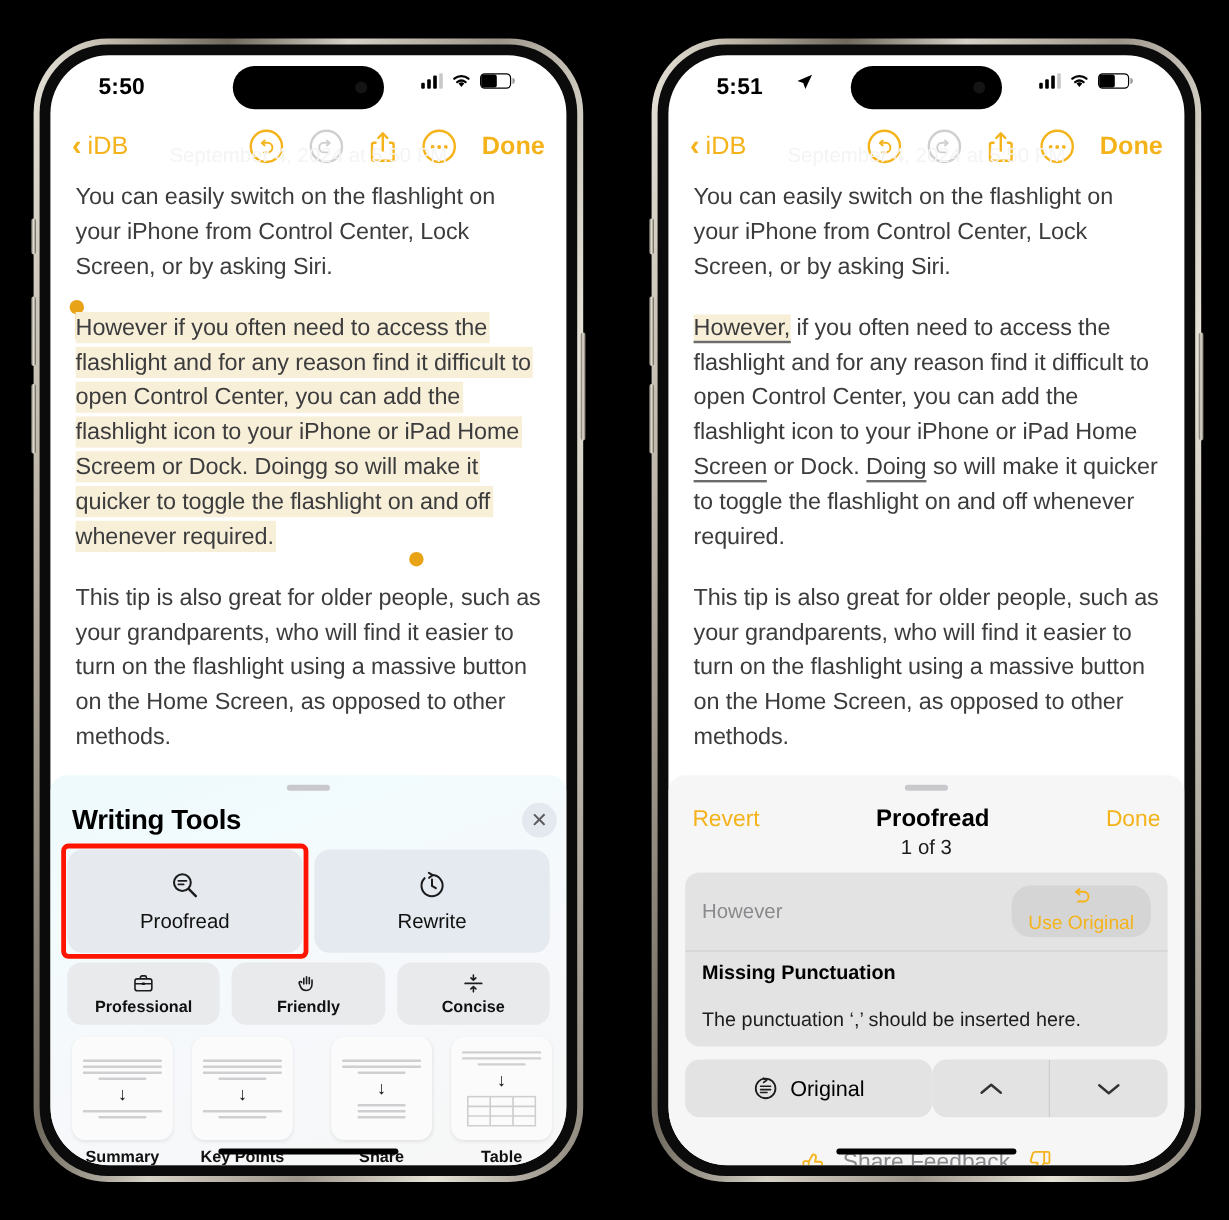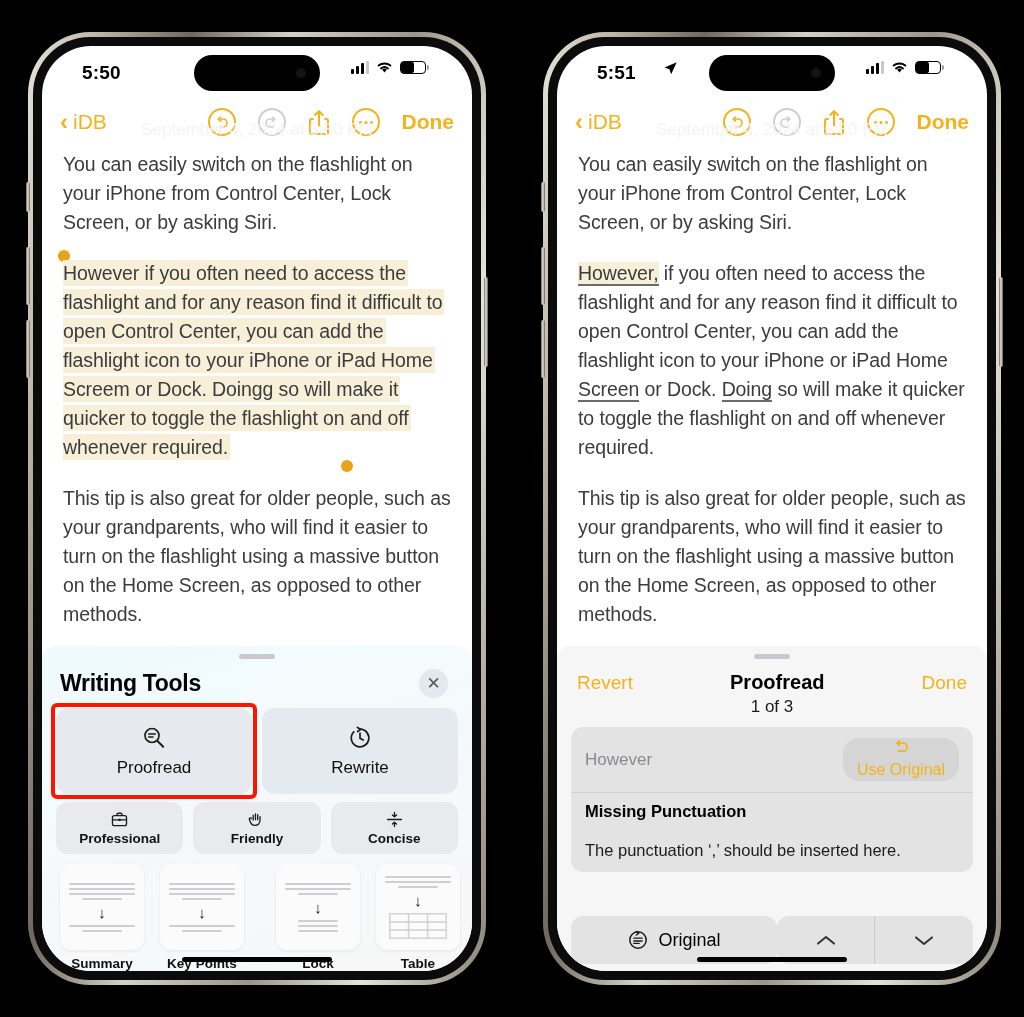--- a/index.html
+++ b/index.html
@@ -57,21 +57,21 @@
   .handle.start{left:-5px;top:-9px;}
   .handle.start::after{content:"";position:absolute;left:5px;top:10px;width:2px;height:22px;background:#E8A317;}
   .handle.end{top:auto;}
   .corr{border-bottom:2px solid #6b6b6d;}
   .corr-hl{background:#F7EFD7;border-bottom:2px solid #6b6b6d;}
 
   
   .sheet{position:absolute;left:0;right:0;bottom:0;border-radius:14px 14px 0 0;overflow:hidden;}
   .wt-sheet{height:325px;background:linear-gradient(160deg,#eefafc 0%,#f3fbfd 28%,#f6f8fb 58%,#f7f7f6 100%);}
   .grabber{width:36px;height:5px;border-radius:3px;background:#c9c9cd;margin:8px auto 0;}
-  .wt-head{display:flex;align-items:center;padding:10px 24px 0 18px;}
+  .wt-head{display:flex;align-items:center;padding:10px 8px 0 18px;}
   .wt-title{font-size:23px;font-weight:bold;color:#000;letter-spacing:-.3px;}
   .wt-close{margin-left:auto;width:29px;height:29px;border-radius:50%;background:#e3e9ef;color:#5a5a5e;display:flex;align-items:center;justify-content:center;font-size:17px;}
   .wt-row1{display:flex;gap:10px;padding:10px 14px 0 14px;}
   .wt-big{flex:1;height:86px;border-radius:13px;background:#e4eaf0;display:flex;flex-direction:column;align-items:center;justify-content:center;gap:7px;position:relative;}
   .wt-big.sel{background:#e6eaee;}
   .wt-big .lbl{font-size:17px;color:#111;}
   .redbox{position:absolute;left:-5px;top:-5px;right:-5px;bottom:-5px;border:4px solid #FF1400;border-radius:6px;box-sizing:border-box;}
   .wt-row2{display:flex;gap:10px;padding:8px 14px 0 14px;}
   .wt-tone{flex:1;height:52px;border-radius:12px;background:#e8eaec;display:flex;flex-direction:column;align-items:center;justify-content:center;gap:2px;}
   .wt-tone .lbl{font-size:13.5px;font-weight:bold;color:#111;}
@@ -92,21 +92,21 @@
   .pf-done{color:#F5B31B;font-size:19px;}
   .pf-count{text-align:center;font-size:17px;color:#1c1c1e;margin-top:3px;}
   .pf-card{margin:10px 14px 0 14px;border-radius:12px;background:#e3e3e3;overflow:hidden;}
   .pf-crow{display:flex;align-items:center;padding:11px 14px;}
   .pf-word{font-size:17px;color:#8a8a8e;}
   .pf-useorig{margin-left:auto;display:flex;align-items:center;gap:7px;background:#d5d5d5;border-radius:16px;padding:2px 14px;color:#F5B31B;font-size:16px;flex-direction:column;}
   .pf-sep{height:1px;background:#cfcfcf;margin:0 0px;}
   .pf-body{padding:9px 14px 12px 14px;}
   .pf-h{font-size:16.5px;font-weight:bold;color:#000;margin-bottom:20px;}
   .pf-d{font-size:16.5px;color:#1c1c1e;}
-  .pf-ctrl{display:flex;gap:0;padding:11px 14px 0 14px;margin-top:33px;}
+  .pf-ctrl{display:flex;gap:0;padding:11px 14px 0 14px;}
   .pf-orig{flex:1.05;height:48px;border-radius:12px;background:#e3e3e3;display:flex;align-items:center;justify-content:center;gap:9px;font-size:18px;color:#000;}
   .pf-nav{flex:1;height:48px;border-radius:12px;background:#e3e3e3;display:flex;overflow:hidden;}
   .pf-nav div{flex:1;display:flex;align-items:center;justify-content:center;font-size:17px;color:#333;}
   .pf-nav .vsep{flex:0 0 1px;background:#cdcdcd;}
   .pf-feed{display:flex;align-items:center;justify-content:center;gap:13px;margin-top:26px;}
   .pf-feed .txt{font-size:19px;color:#8a8a8e;}
   .home-ind{position:absolute;left:50%;transform:translateX(-50%);bottom:9px;width:150px;height:5px;border-radius:3px;background:#000;}
   svg{display:block;}
 </style>
 </head>
@@ -274,21 +274,21 @@
             <div class="wt-card">
               <div class="card-art">
                 <div class="ln"></div>
                   <div class="ln"></div>
                   <div class="ln s"></div>
                 <div class="arrw">↓</div>
                 <div class="ln s"></div>
                   <div class="ln s"></div>
                   <div class="ln s"></div>
               </div>
-              <div class="card-lbl">Lock</div>
+              <div class="card-lbl">Share</div>
             </div>
             <div class="wt-card">
               <div class="card-art">
                 <div class="ln"></div>
                   <div class="ln"></div>
                   <div class="ln s"></div>
                 <div class="arrw">↓</div>
                 <svg width="58" height="26" viewBox="0 0 58 26">
                     <rect x=".8" y=".8" width="56.4" height="24.4" stroke="#cfcfd2" stroke-width="1.4" fill="none"></rect>
                     <path d="M19.5.8v24.4M38.5.8v24.4M.8 9h56.4M.8 17h56.4" stroke="#cfcfd2" stroke-width="1.4"></path>

